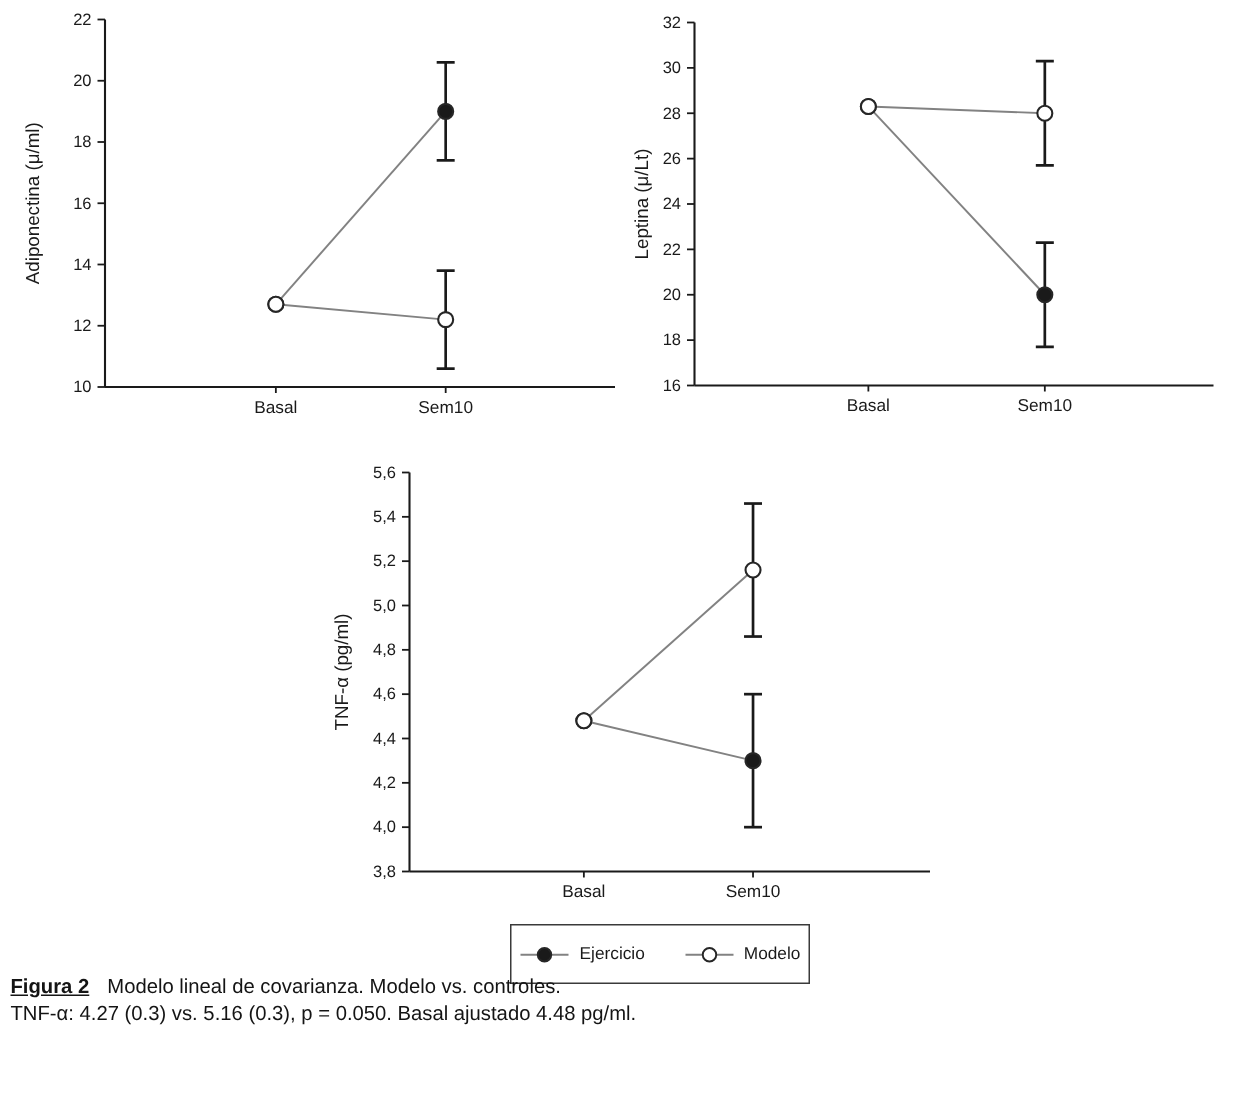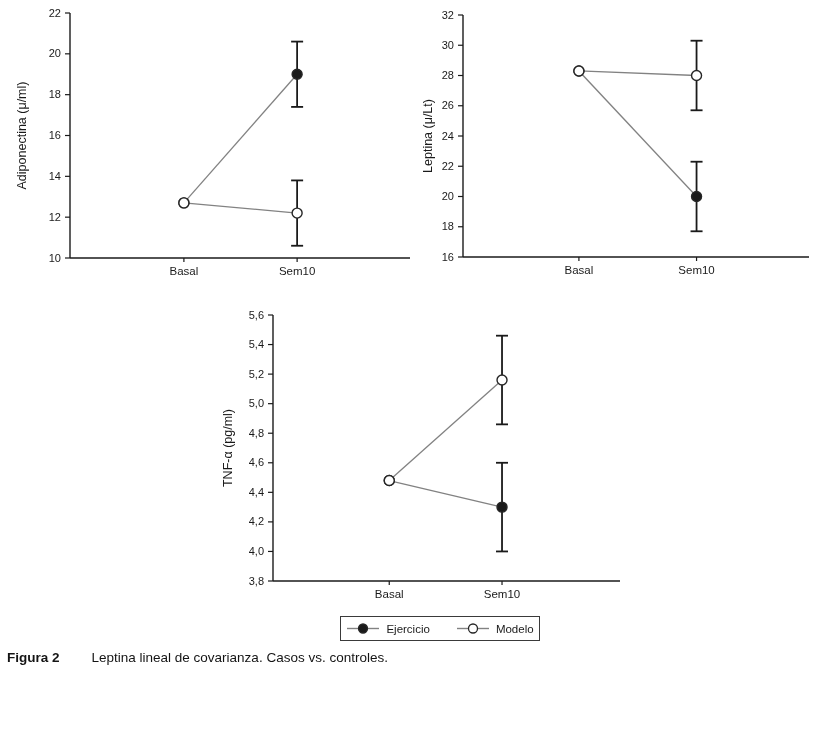--- a/index.html
+++ b/index.html
@@ -1,26 +1,26 @@
 <!DOCTYPE html>
 <html><head>
 <meta charset="utf-8">
 <style>
   html,body{margin:0;padding:0;background:#ffffff;}
   #page{position:relative;width:823px;height:731px;background:#ffffff;
         font-family:"Liberation Sans",sans-serif;overflow:hidden;}
   svg.chart{position:absolute;}
   svg text{font-family:"Liberation Sans",sans-serif;}
-  #legend{position:absolute;left:340px;top:616px;width:200px;height:25px;
+  #legend{position:absolute;left:340px;top:616px;width:200px;height:40px;
           border:1px solid #3a3a3a;display:flex;align-items:center;
           justify-content:center;gap:26px;background:#ffffff;box-sizing:border-box;}
   .legend-item{display:flex;align-items:center;gap:6px;font-size:11.5px;color:#1a1a1a;}
   #caption{position:absolute;left:7px;top:649px;width:620px;
            font-size:13.5px;line-height:18px;color:#141414;}
-  #caption .fig-label{font-weight:bold;margin-right:32px;}
+  #caption .fig-label{font-weight:bold;margin-right:12px;text-decoration:underline;}
 </style>
 </head>
 <body>
 
 <div id="page">
 
   <svg class="chart" width="420" height="296" style="left: 0px; top: 0px;">
       <line x1="70" y1="13" x2="70" y2="258" stroke="#1a1a1a" stroke-width="1.4"></line>
       <line x1="70" y1="258" x2="410" y2="258" stroke="#1a1a1a" stroke-width="1.4"></line>
       <line x1="65" y1="258" x2="70" y2="258" stroke="#1a1a1a" stroke-width="1.2"></line>
@@ -148,17 +148,18 @@
       <svg class="legend-marker" width="34" height="11">
           <line x1="1" y1="5.5" x2="33" y2="5.5" stroke="#828282" stroke-width="1.4"></line>
           <circle cx="17" cy="5.5" r="4.5" fill="#ffffff" stroke="#262626" stroke-width="1.3"></circle>
         </svg>
       <span>Modelo</span>
     </div>
   </div>
 
   <div id="caption">
     <div>
-      <span class="fig-label">Figura 2</span><span>Leptina lineal de covarianza. Casos vs. controles.</span>
+      <span class="fig-label">Figura 2</span><span>Modelo lineal de covarianza. Modelo vs. controles.</span>
     </div>
+    <div>TNF-α: 4.27 (0.3) vs. 5.16 (0.3), p = 0.050. Basal ajustado 4.48 pg/ml.</div>
   </div>
 
 </div>
 
 </body></html>

